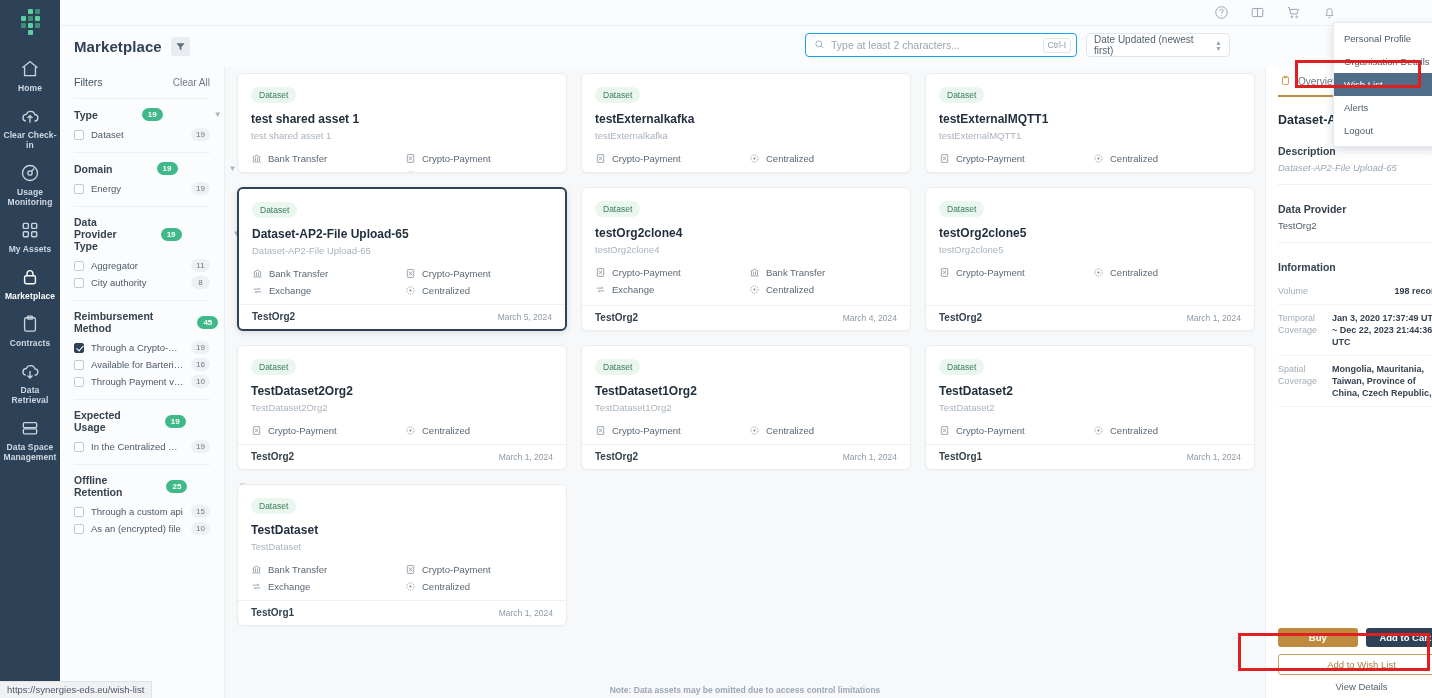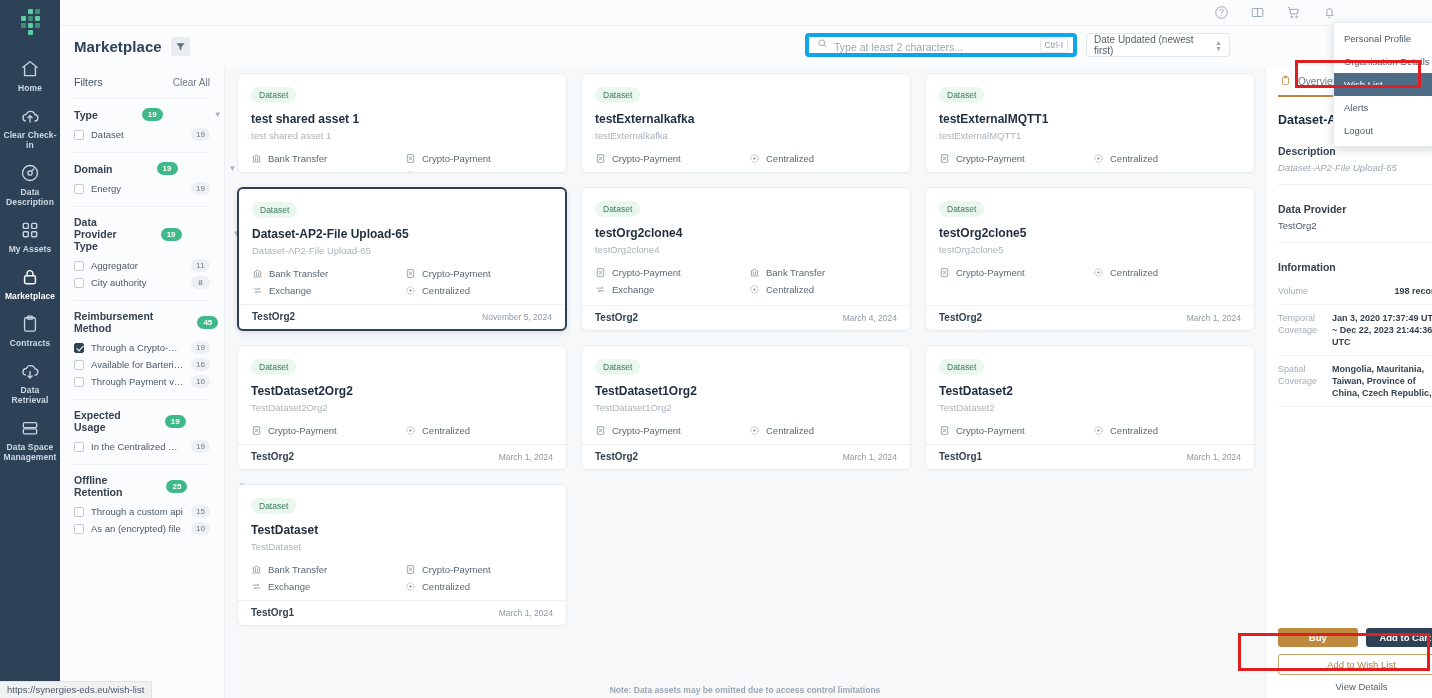--- a/index.html
+++ b/index.html
@@ -52,22 +52,22 @@
     background: #fbfcfd; position: relative;
   }
   .mk-title { font-size: 15px; font-weight: 600; color: #2e4257; letter-spacing: .1px; }
   .filter-btn {
     margin-left: 9px; width: 19px; height: 19px; background: #e9edf1; border-radius: 3px;
     display: flex; align-items: center; justify-content: center; cursor: pointer;
   }
   .filter-btn svg { width: 11px; height: 11px; color: #5b6b7c; }
   .search-wrap { position: absolute; left: 745px; top: 7px; display: flex; gap: 9px; align-items: center; }
   .search-box {
-    width: 272px; height: 24px; background: #fff; border: 4px solid #0ea5e9; border-radius: 4px;
-    display: flex; align-items: flex-end; padding: 0 5px 0 8px; gap: 6px;
+    width: 272px; height: 24px; background: #fff; border: 1px solid #0ea5e9; border-radius: 4px;
+    display: flex; align-items: center; padding: 0 5px 0 8px; gap: 6px;
   }
   .search-box svg { width: 11px; height: 11px; color: #9aa7b4; flex: 0 0 11px; }
   .search-box input {
     flex: 1; border: 0; outline: 0; font-size: 10.5px; color: #6b7885;
     font-family: "Liberation Sans", sans-serif; background: transparent;
   }
   .search-box input::placeholder { color: #9aa7b4; }
   .kbd {
     font-size: 8.5px; color: #8e9aa6; border: 1px solid #e2e6ea; border-radius: 3px;
     padding: 1px 4px; line-height: 11px;
@@ -255,21 +255,21 @@
       </div>
 
       <div class="nav-item">
         <span class="ic">
           <svg viewBox="0 0 24 24" fill="none" stroke="currentColor" stroke-width="1.6">
               <circle cx="12" cy="12" r="9"></circle>
               <circle cx="12" cy="12" r="2.6"></circle>
               <path d="M13.6 10.2 17 6.6"></path>
             </svg>
         </span>
-        <span class="lbl">Data Description</span>
+        <span class="lbl">Usage Monitoring</span>
       </div>
 
       <div class="nav-item">
         <span class="ic">
           <svg viewBox="0 0 24 24" fill="none" stroke="currentColor" stroke-width="1.7">
               <rect x="4" y="4" width="6" height="6" rx="1"></rect>
               <rect x="14" y="4" width="6" height="6" rx="1"></rect>
               <rect x="4" y="14" width="6" height="6" rx="1"></rect>
               <rect x="14" y="14" width="6" height="6" rx="1"></rect>
             </svg>
@@ -628,21 +628,21 @@
                       </svg>
                       <svg viewBox="0 0 24 24" fill="currentColor" style="margin-left:-11px">
                         <circle cx="12" cy="12" r="2.3"></circle>
                       </svg>
                     </span>
                     <span>Centralized</span>
                   </div>
                 </div></div>
               <div class="card-foot">
                 <span class="org">TestOrg2</span>
-                <span class="dt">November 5, 2024</span>
+                <span class="dt">March 5, 2024</span>
               </div>
             </div>
             <div class="card">
               <div class="card-body"><span class="tag">Dataset</span><div class="card-title">testOrg2clone4</div><div class="card-sub">testOrg2clone4</div><div class="attrs">
                   <div class="attr">
                     <span style="display:flex;align-items:center">
                       <svg viewBox="0 0 24 24" fill="none" stroke="currentColor" stroke-width="1.6">
                         <rect x="5" y="3.5" width="14" height="17" rx="1.6"></rect>
                         <path d="M8.5 7.5 15.5 16M15.5 7.5 8.5 16"></path>
                       </svg>

